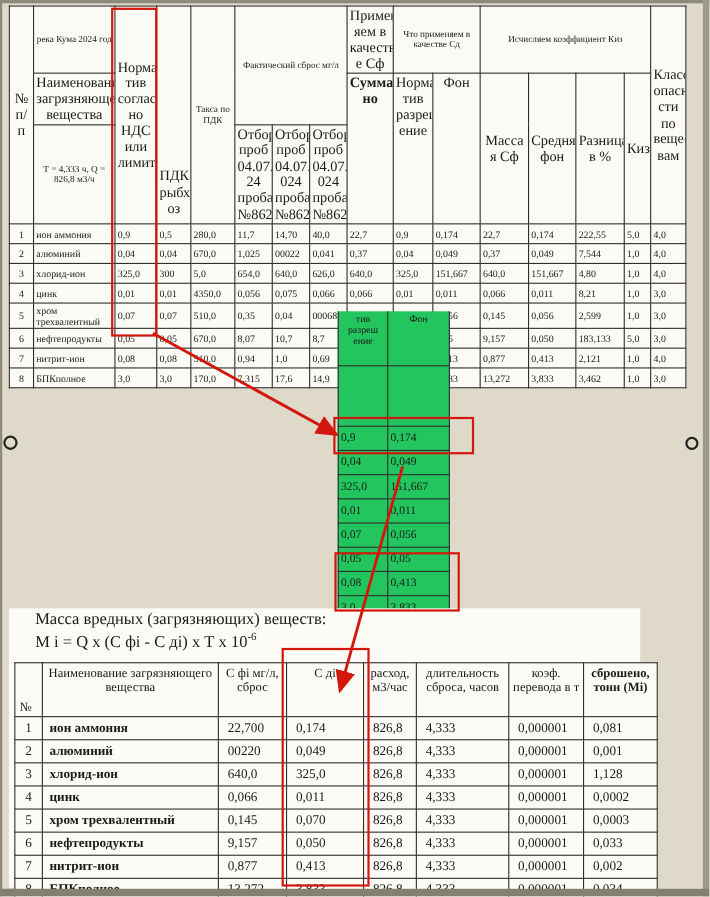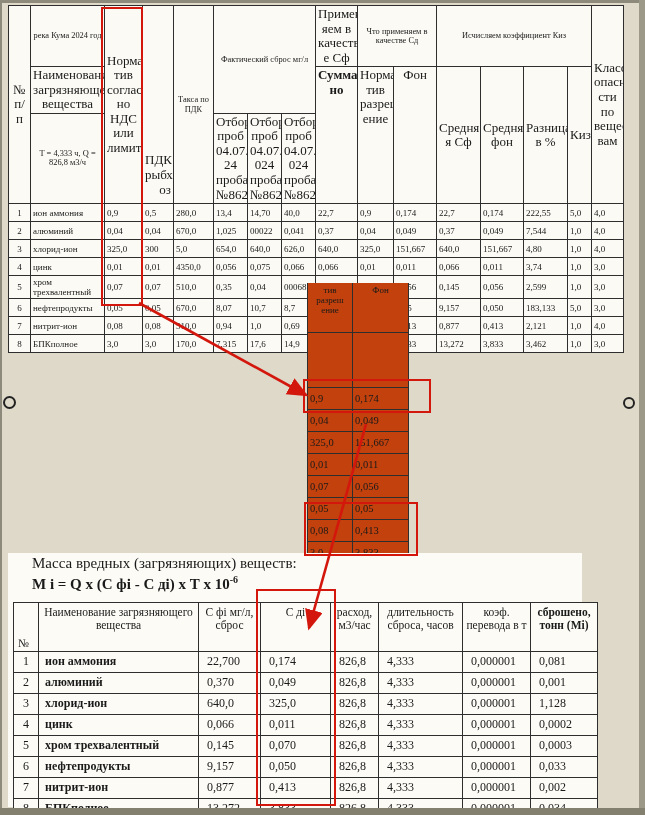--- a/index.html
+++ b/index.html
@@ -14,35 +14,35 @@
   table{border-collapse:collapse;table-layout:fixed;}
   td{border:1px solid #2e2e2e;overflow:hidden;vertical-align:middle;padding:1px 2px;line-height:1.12;}
 
   
   .upper{position:absolute;left:8px;top:5px;width:614px;background:#fbfaf5;font-size:9px;z-index:2;}
   .upper td{text-align:left;}
   .upper .hdr{font-size:13px;text-align:center;}
   .upper .hdr-big{font-size:8.4px;text-align:center;}
   .upper td.ctr{text-align:center;}
   .upper td.vtop{vertical-align:top;}
-  .upper td.vbot{vertical-align:bottom;padding-bottom:6px;text-align:right;}
+  .upper td.vbot{vertical-align:bottom;padding-bottom:6px;}
   .upper .bold{font-weight:bold;}
   .upper tbody td{height:15px;}
 
   
-  .fragment{position:absolute;left:307px;top:283px;width:101px;background:#c2410c;font-size:9.5px;z-index:3;}
+  .fragment{position:absolute;left:307px;top:283px;width:101px;background:#22c55e;font-size:9.5px;z-index:3;}
   .fragment td{border-top:none;}
   .fragment .fhdr{height:46px;font-size:9px;text-align:center;vertical-align:top;padding-top:2px;}
   .fragment .spacer td{height:52px;border-top:none;}
   .fragment .drow td{height:19px;font-size:10.5px;}
 
   
   .sheet{position:absolute;left:8px;top:553px;width:574px;height:254px;background:#fcfbf6;z-index:5;}
   .mass-title{position:absolute;left:24px;top:2px;font-size:15px;}
-  .mass-formula{position:absolute;left:24px;top:21px;font-size:15px;font-weight:bold;}
+  .mass-formula{position:absolute;left:24px;top:21px;font-size:15px;}
   .mass-formula sup{font-size:10px;}
 
   .lower{position:absolute;left:5px;top:49px;width:584px;background:#fcfbf6;font-size:12px;}
   .lower .hdr td{height:44px;text-align:center;font-size:11.5px;vertical-align:top;padding-top:3px;}
   .lower .hdr td.numh{vertical-align:bottom;text-align:left;padding-left:4px;}
   .lower .hdr td.boldh{font-weight:bold;}
   .lower tbody td{height:18px;}
   .lower td.ctr{text-align:center;}
   .lower td.name{font-weight:bold;padding-left:6px;}
   .lower td.val{padding-left:8px;}
@@ -99,40 +99,40 @@
         <td class="hdr">Примен яем в качеств е Сф</td>
         <td class="hdr-big" colspan="2">Что применяем в качестве Сд</td>
         <td class="hdr-big" colspan="4">Исчисляем коэффициент Киз</td>
         <td class="hdr" rowspan="3">Класс опасно сти по вещест вам</td>
       </tr>
       <tr style="height:40px">
         <td class="hdr">Наименование загрязняющего вещества</td>
         <td class="hdr bold vtop" rowspan="2">Суммар но</td>
         <td class="hdr vtop" rowspan="2">Норма тив разреш ение</td>
         <td class="hdr vtop" rowspan="2">Фон</td>
-        <td class="hdr" rowspan="2">Средня я Сф</td>
+        <td class="hdr" rowspan="2">Масса я Сф</td>
         <td class="hdr" rowspan="2">Средняя фон</td>
         <td class="hdr" rowspan="2">Разница в %</td>
         <td class="hdr" rowspan="2">Киз</td>
       </tr>
       <tr style="height:65px">
         <td class="hdr-big">Т = 4,333 ч, Q = 826,8 м3/ч</td>
         <td class="hdr vtop">Отбор проб 04.07.20 24 проба №862/1</td>
         <td class="hdr vtop">Отбор проб 04.07.2 024 проба №862/4</td>
         <td class="hdr vtop">Отбор проб 04.07.2 024 проба №862/6</td>
       </tr>
     </thead>
     <tbody>
         <tr>
     <td class="ctr">1</td>
     <td>ион аммония</td>
     <td>0,9</td>
     <td>0,5</td>
     <td>280,0</td>
-    <td>13,4</td>
+    <td>11,7</td>
     <td>14,70</td>
     <td>40,0</td>
     <td>22,7</td>
     <td>0,9</td>
     <td>0,174</td>
     <td>22,7</td>
     <td>0,174</td>
     <td>222,55</td>
     <td>5,0</td>
     <td>4,0</td>
@@ -180,21 +180,21 @@
     <td>0,01</td>
     <td>4350,0</td>
     <td>0,056</td>
     <td>0,075</td>
     <td>0,066</td>
     <td>0,066</td>
     <td>0,01</td>
     <td>0,011</td>
     <td>0,066</td>
     <td>0,011</td>
-    <td>3,74</td>
+    <td>8,21</td>
     <td>1,0</td>
     <td>3,0</td>
   </tr>
         <tr>
     <td class="ctr">5</td>
     <td>хром трехвалентный</td>
     <td>0,07</td>
     <td>0,07</td>
     <td>510,0</td>
     <td>0,35</td>
@@ -351,21 +351,21 @@
     <td class="val">22,700</td>
     <td class="val">0,174</td>
     <td class="val">826,8</td>
     <td class="val">4,333</td>
     <td class="val">0,000001</td>
     <td class="val">0,081</td>
   </tr>
           <tr>
     <td class="ctr">2</td>
     <td class="name">алюминий</td>
-    <td class="val">0,370</td>
+    <td class="val">00220</td>
     <td class="val">0,049</td>
     <td class="val">826,8</td>
     <td class="val">4,333</td>
     <td class="val">0,000001</td>
     <td class="val">0,001</td>
   </tr>
           <tr>
     <td class="ctr">3</td>
     <td class="name">хлорид-ион</td>
     <td class="val">640,0</td>

